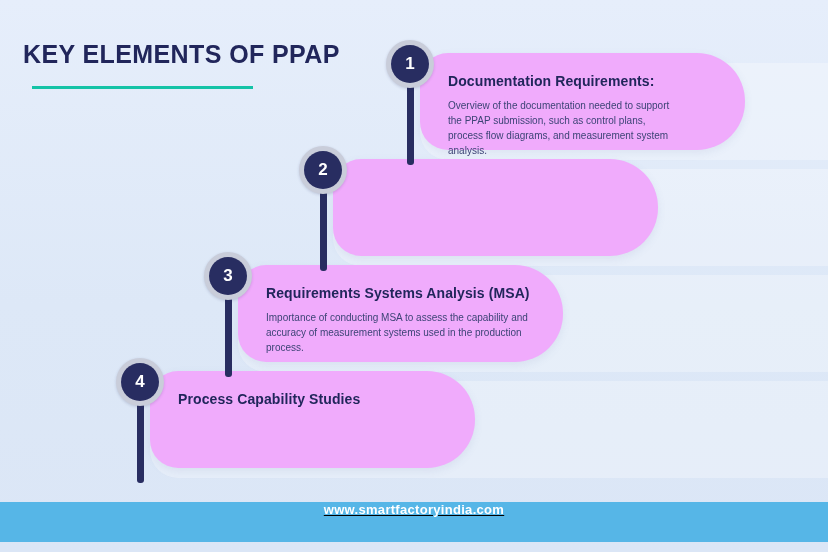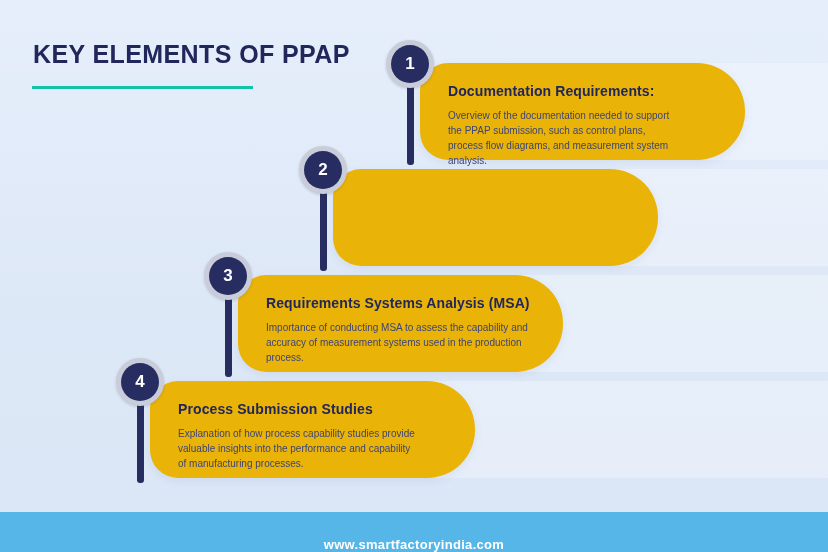--- a/index.html
+++ b/index.html
@@ -15,21 +15,21 @@
   body{
     font-family:"Liberation Sans", sans-serif;
     position:relative;
     overflow:hidden;
     background:linear-gradient(180deg,#e6eefb 0%,#dde8f7 55%,#dbe6f6 100%);
   }
   .canvas{position:absolute;inset:0;}
 
   
   .page-title{
-    position:absolute;left:33px;top:40px;
+    position:absolute;left:23px;top:40px;
     font-size:25px;font-weight:bold;letter-spacing:.4px;
     color:var(--navy-text);
   }
   .title-underline{
     position:absolute;left:32px;top:86px;width:221px;height:3px;
     background:var(--teal);
   }
 
   
   .step{position:absolute;width:0;height:0;}
@@ -43,22 +43,22 @@
     background:rgba(255,255,255,0.30);
     border-radius:28px 0 0 28px;
     z-index:1;
   }
   .s1 .trail{width:408px;}
   .s2 .trail{width:495px;}
   .s3 .trail{width:590px;}
   .s4 .trail{width:678px;}
 
   .card{
-    position:absolute;left:34px;top:23px;width:325px;height:97px;
-    background:#eab308;
+    position:absolute;left:34px;top:13px;width:325px;height:97px;
+    background:#f0abfc;
     border-radius:28px 48px 48px 28px;
     padding:20px 30px 0 28px;
     box-shadow:0 3px 8px rgba(90,110,160,0.10);
     z-index:2;
   }
   .card-title{
     font-size:14px;font-weight:bold;color:var(--navy-text);
     letter-spacing:.1px;
   }
   .card-desc{
@@ -82,24 +82,25 @@
   }
   .badge{
     position:absolute;left:5px;top:5px;width:38px;height:38px;border-radius:50%;
     background:var(--navy);color:#ffffff;
     display:flex;align-items:center;justify-content:center;
     font-size:17px;font-weight:bold;
   }
 
   
   .footer-bar{
-    position:absolute;left:0;bottom:0;width:828px;height:40px;
+    position:absolute;left:0;bottom:10px;width:828px;height:40px;
     background:var(--footer-blue);
-    display:flex;align-items:flex-end;justify-content:center;
+    display:flex;align-items:flex-start;justify-content:center;
     z-index:5;
+    text-decoration:underline;
   }
   .website-url{
     color:#ffffff;font-size:13px;font-weight:bold;letter-spacing:.3px;
   }
 </style>
 </head>
 <body>
 
 <div class="canvas">
 
@@ -136,22 +137,21 @@
     </div>
     <div class="stem"></div>
     <div class="ring">
       <div class="badge">3</div>
     </div>
   </div>
 
   <div class="step s4">
     <div class="trail"></div>
     <div class="card">
-      <h2 class="card-title">Process Submission Studies</h2>
-      <p class="card-desc">Explanation of how process capability studies provide valuable insights into the performance and capability of manufacturing processes.</p>
+      <h2 class="card-title">Process Capability Studies</h2>
     </div>
     <div class="stem"></div>
     <div class="ring">
       <div class="badge">4</div>
     </div>
   </div>
 
   <div class="footer-bar">
     <span class="website-url">www.smartfactoryindia.com</span>
   </div>

